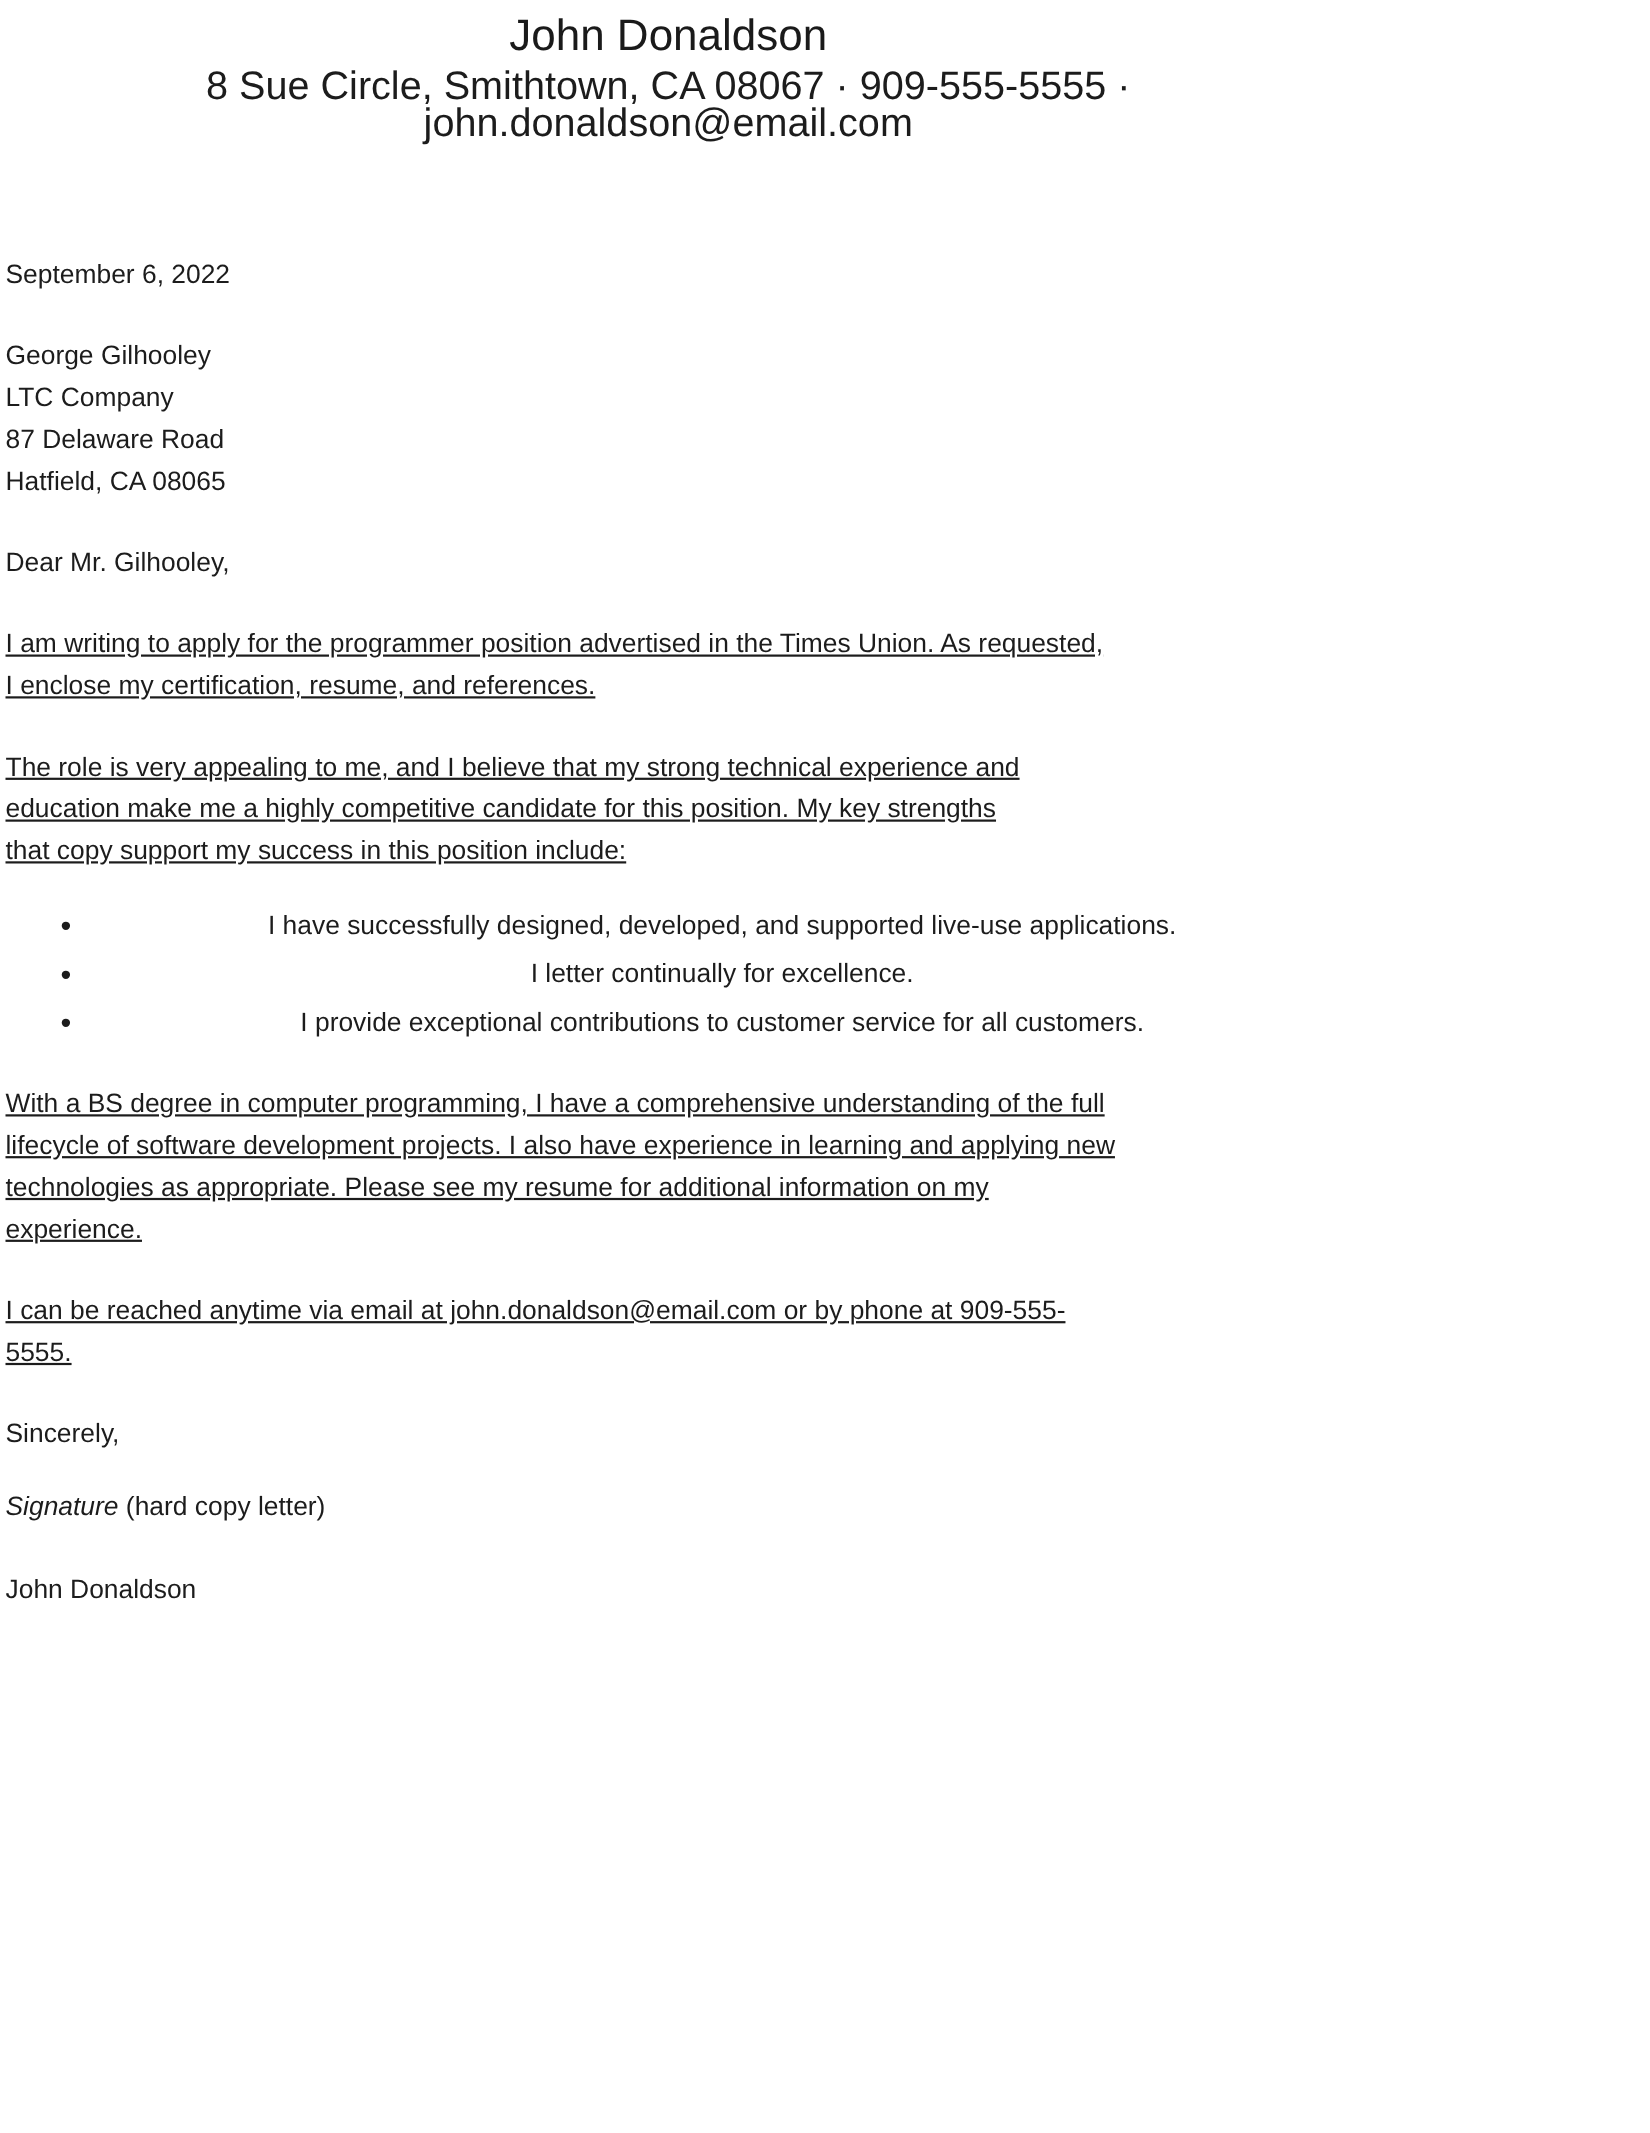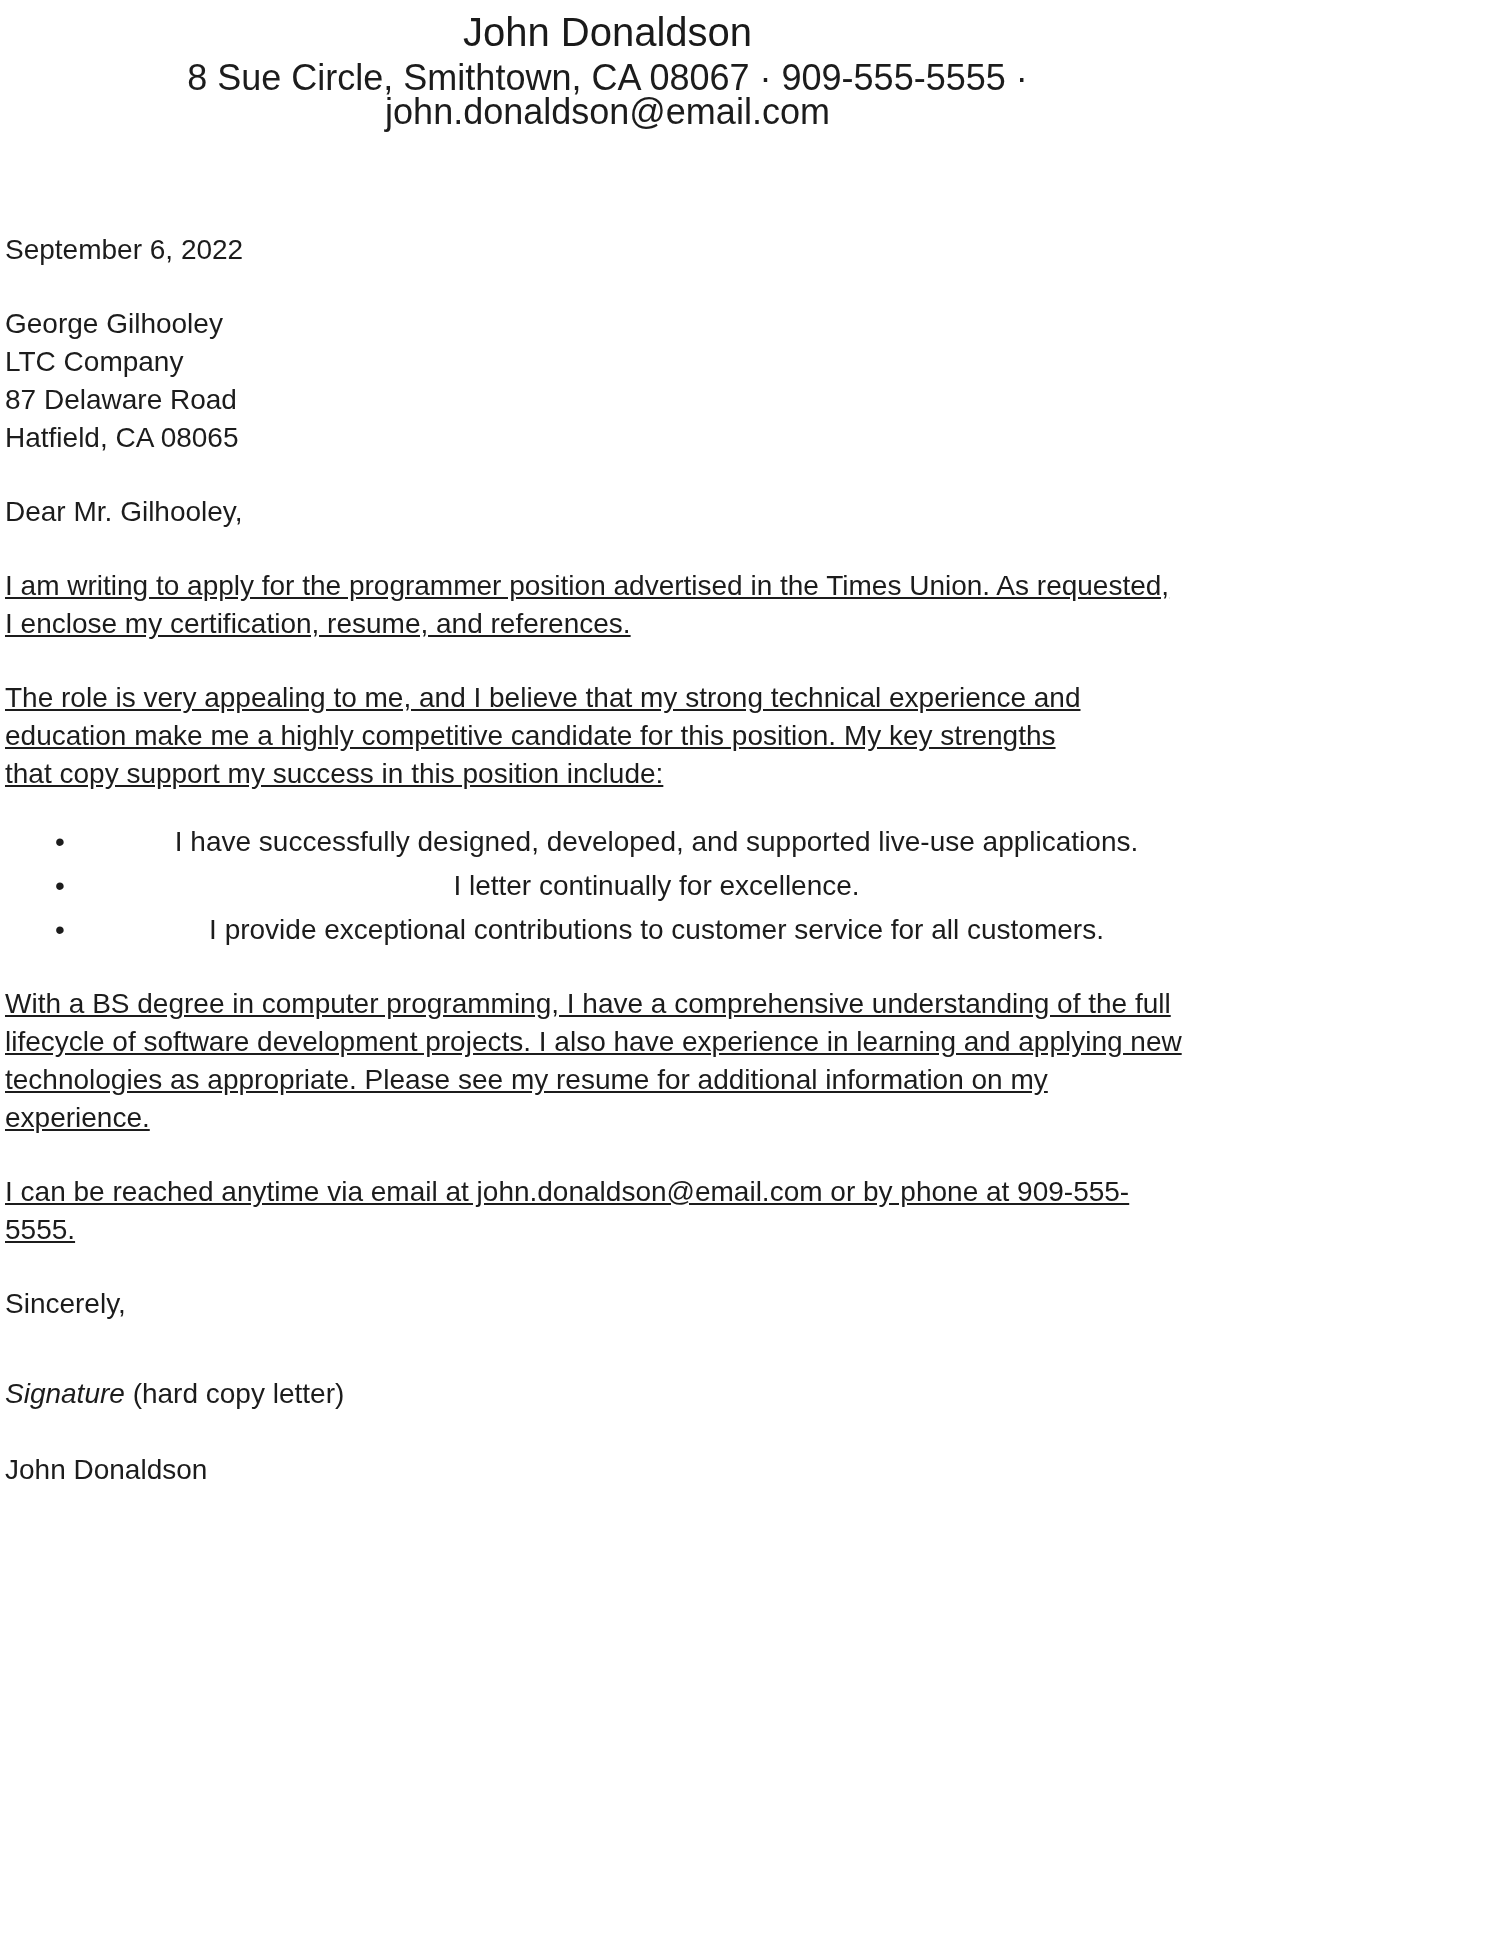--- a/index.html
+++ b/index.html
@@ -30,21 +30,21 @@
     color: #1a1a1a;
     margin: 0;
   }
   .header-contact {
     font-size: 36px;
     line-height: 34px;
     margin-top: 5px;
     color: #1c1c1c;
   }
   .body-text {
-    font-size: 28px;
+    font-size: 24px;
     line-height: 38px;
     color: #1c1c1c;
   }
   .date-line {
     margin-top: 102px;
   }
   .recipient-block {
     margin-top: 36px;
   }
   .salutation {
@@ -71,21 +71,21 @@
     content: "\2022";
     position: absolute;
     left: -43px;
     top: 0;
     font-size: 28px;
   }
   .closing {
     margin-top: 36px;
   }
   .signature-line {
-    margin-top: 52px;
+    margin-top: 28px;
   }
   .signature-italic {
     font-style: italic;
   }
   .signed-name {
     margin-top: 38px;
   }
 </style>
 </head>
 <body>

